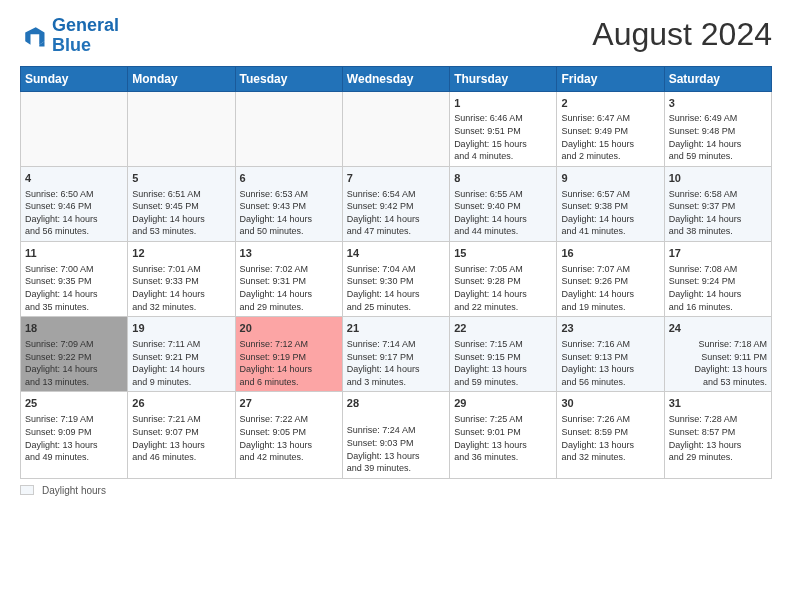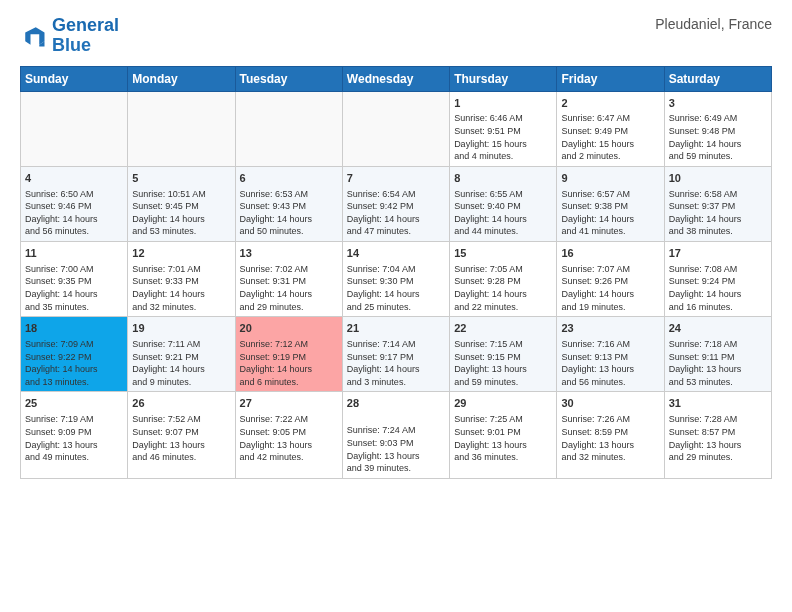--- a/index.html
+++ b/index.html
@@ -121,21 +121,21 @@
         <rect x="0" y="0" width="32" height="32" fill="white"></rect>
         <polygon points="18,6 28,12 28,22 22,26 22,14 12,14 12,26 6,22 6,12" fill="#2272b8"></polygon>
         <polygon points="22,26 28,22 28,28 22,28" fill="#2272b8"></polygon>
       </svg>
       <div class="logo-text">
         <span>General</span><br>
         <span style="color:#2272b8;">Blue</span>
       </div>
     </div>
     <div class="title-area">
-      <div class="location">Pleudaniel, France</div>
+      <div class="month-year">August 2024</div>
     </div>
   </div>
 
   <table class="calendar">
     <thead>
       <tr>
         <th>Sunday</th>
         <th>Monday</th>
         <th>Tuesday</th>
         <th>Wednesday</th>
@@ -175,21 +175,21 @@
         <tr>
           <td style="background: rgb(243, 247, 251);">
             <span class="day-num">4</span>
             <div class="day-info" style="white-space: pre-line;">Sunrise: 6:50 AM
 Sunset: 9:46 PM
 Daylight: 14 hours
 and 56 minutes.</div>
           </td>
           <td style="background: rgb(243, 247, 251);">
             <span class="day-num">5</span>
-            <div class="day-info" style="white-space: pre-line;">Sunrise: 10:51 AM
+            <div class="day-info" style="white-space: pre-line;">Sunrise: 6:51 AM
 Sunset: 9:45 PM
 Daylight: 14 hours
 and 53 minutes.</div>
           </td>
           <td style="background: rgb(243, 247, 251);">
             <span class="day-num">6</span>
             <div class="day-info" style="white-space: pre-line;">Sunrise: 6:53 AM
 Sunset: 9:43 PM
 Daylight: 14 hours
 and 50 minutes.</div>
@@ -268,21 +268,21 @@
           </td>
           <td>
             <span class="day-num">17</span>
             <div class="day-info" style="white-space: pre-line;">Sunrise: 7:08 AM
 Sunset: 9:24 PM
 Daylight: 14 hours
 and 16 minutes.</div>
           </td>
         </tr>
         <tr>
-          <td style="background: #0ea5e9; margin-top: 48px;">
+          <td style="background: #a3a3a3; margin-top: 48px;">
             <span class="day-num">18</span>
             <div class="day-info" style="white-space: pre-line;">Sunrise: 7:09 AM
 Sunset: 9:22 PM
 Daylight: 14 hours
 and 13 minutes.</div>
           </td>
           <td style="background: rgb(243, 247, 251);">
             <span class="day-num">19</span>
             <div class="day-info" style="white-space: pre-line;">Sunrise: 7:11 AM
 Sunset: 9:21 PM
@@ -312,37 +312,37 @@
           </td>
           <td style="background: rgb(243, 247, 251);">
             <span class="day-num">23</span>
             <div class="day-info" style="white-space: pre-line;">Sunrise: 7:16 AM
 Sunset: 9:13 PM
 Daylight: 13 hours
 and 56 minutes.</div>
           </td>
           <td style="background: rgb(243, 247, 251);">
             <span class="day-num">24</span>
-            <div class="day-info" style="white-space: pre-line;">Sunrise: 7:18 AM
+            <div class="day-info" style="white-space: pre-line; text-align: right;">Sunrise: 7:18 AM
 Sunset: 9:11 PM
 Daylight: 13 hours
 and 53 minutes.</div>
           </td>
         </tr>
         <tr>
           <td>
             <span class="day-num">25</span>
             <div class="day-info" style="white-space: pre-line;">Sunrise: 7:19 AM
 Sunset: 9:09 PM
 Daylight: 13 hours
 and 49 minutes.</div>
           </td>
           <td>
             <span class="day-num">26</span>
-            <div class="day-info" style="white-space: pre-line;">Sunrise: 7:52 AM
+            <div class="day-info" style="white-space: pre-line;">Sunrise: 7:21 AM
 Sunset: 9:07 PM
 Daylight: 13 hours
 and 46 minutes.</div>
           </td>
           <td>
             <span class="day-num">27</span>
             <div class="day-info" style="white-space: pre-line;">Sunrise: 7:22 AM
 Sunset: 9:05 PM
 Daylight: 13 hours
 and 42 minutes.</div>
@@ -372,13 +372,17 @@
             <span class="day-num">31</span>
             <div class="day-info" style="white-space: pre-line;">Sunrise: 7:28 AM
 Sunset: 8:57 PM
 Daylight: 13 hours
 and 29 minutes.</div>
           </td>
         </tr>
       </tbody>
   </table>
 
+  <div class="footer">
+    <span class="footer-box"></span>
+    <span>Daylight hours</span>
+  </div>
 </div>
 
 </body></html>

